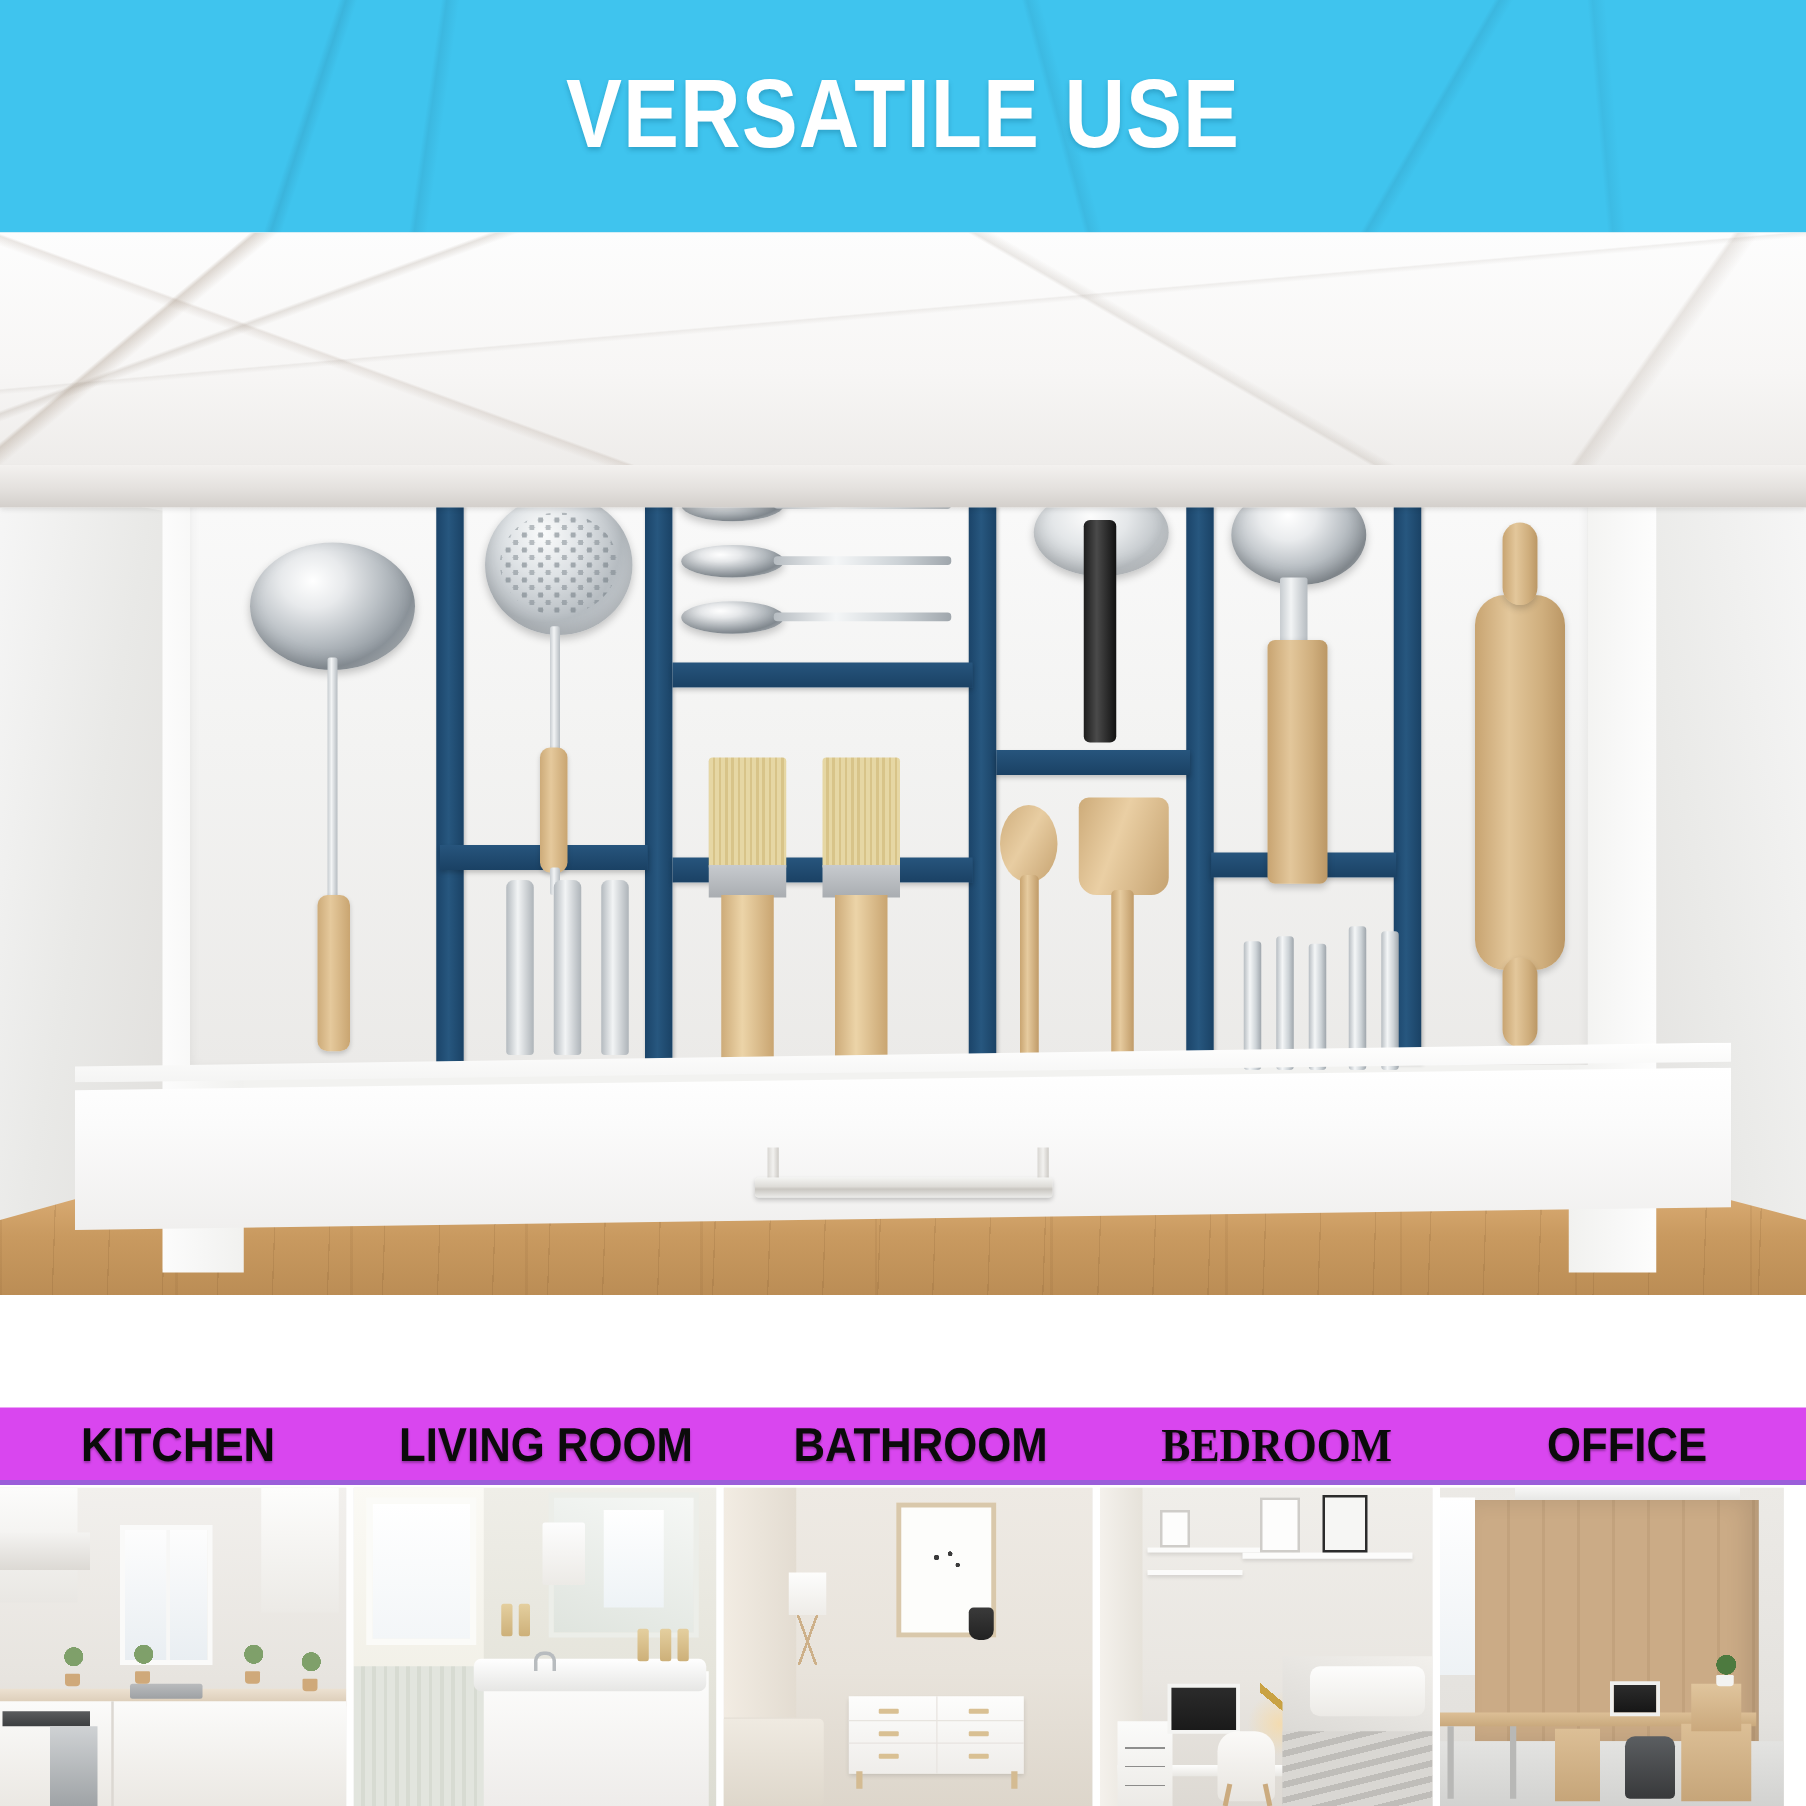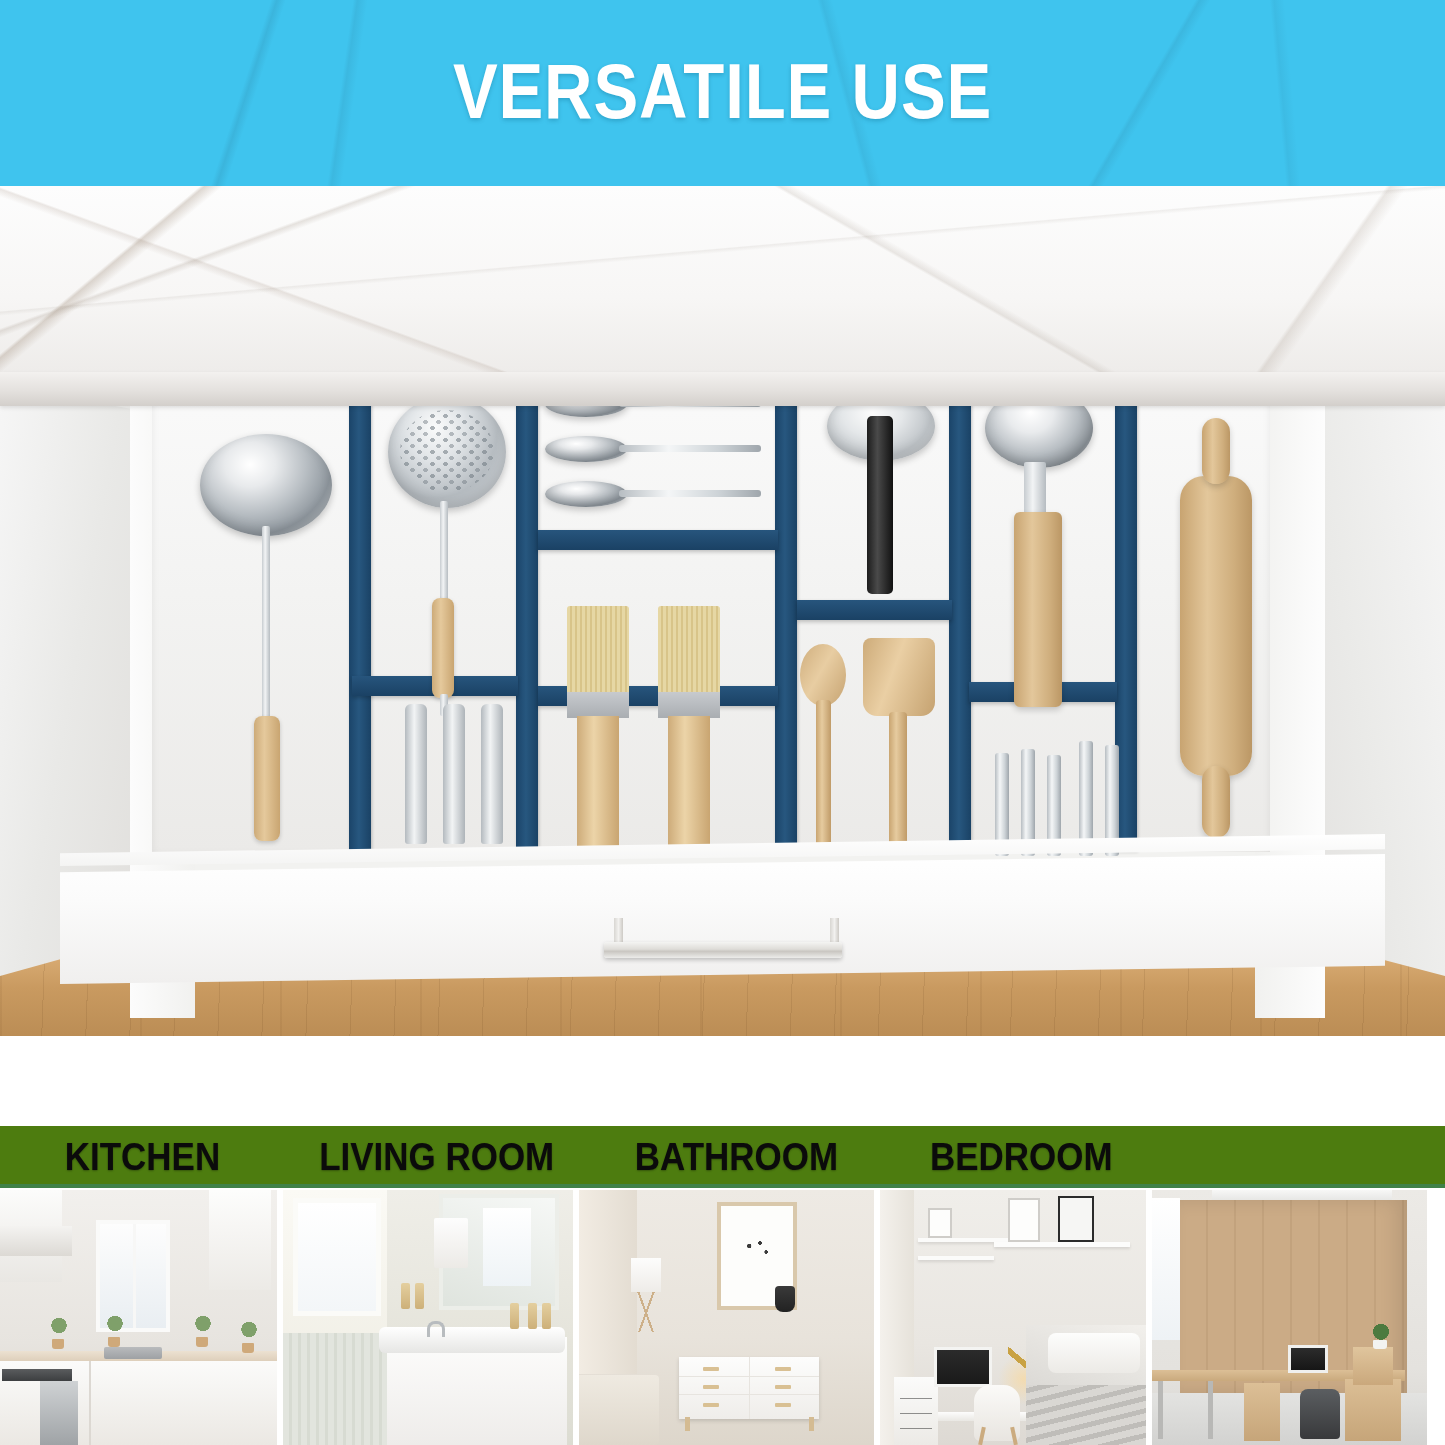--- a/index.html
+++ b/index.html
@@ -171,21 +171,21 @@
   }
   .look-text{
     color:#35BFEB; font-weight:bold; font-size:34px; letter-spacing:.5px;
     font-family:"Liberation Sans Narrow","Liberation Sans",sans-serif;
   }
   .look-text span{ display:inline-block; transform:scaleX(.92); }
 
   
   .label-strip{
     position:absolute; left:0; top:1126px; width:1445px; height:62px;
-    background:#4d7c0f;
+    background:#d946ef;
     display:flex; align-items:center;
   }
   .label-strip::after{
     content:""; position:absolute; left:0; bottom:0; width:100%; height:4px;
     background:rgba(40,140,180,.35);
   }
   .room-label{
     flex:0 0 auto; text-align:center; color:#0b0b0b;
     font-family:"Liberation Sans Narrow","Liberation Sans",sans-serif;
     font-weight:bold; font-size:38px; letter-spacing:0px;
@@ -422,22 +422,25 @@
   <div class="label-strip">
     <div class="room-label" style="width:285px;">
       <span>KITCHEN</span>
     </div>
     <div class="room-label" style="width:303px;">
       <span>LIVING ROOM</span>
     </div>
     <div class="room-label" style="width:297px;">
       <span>BATHROOM</span>
     </div>
-    <div class="room-label" style="width:273px;">
+    <div class="room-label" style="width:273px;font-family:Liberation Serif, serif;">
       <span>BEDROOM</span>
+    </div>
+    <div class="room-label" style="width:287px;">
+      <span>OFFICE</span>
     </div>
   </div>
 
   <div class="thumbs">
 
     <div class="thumb" style="width:277px;">
       <div class="k-bg"></div>
       <div class="k-cab-l"></div>
         <div class="k-hood"></div>
         <div class="k-cab-r"></div>

